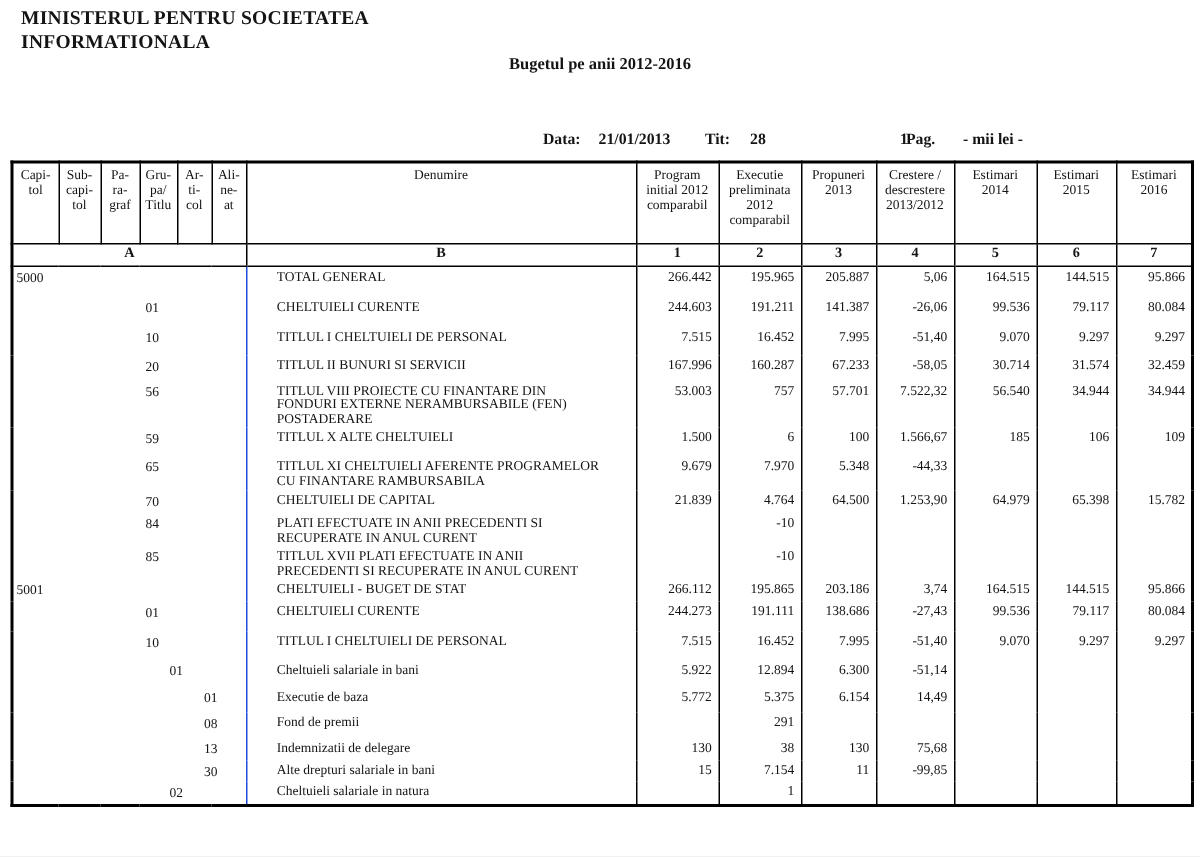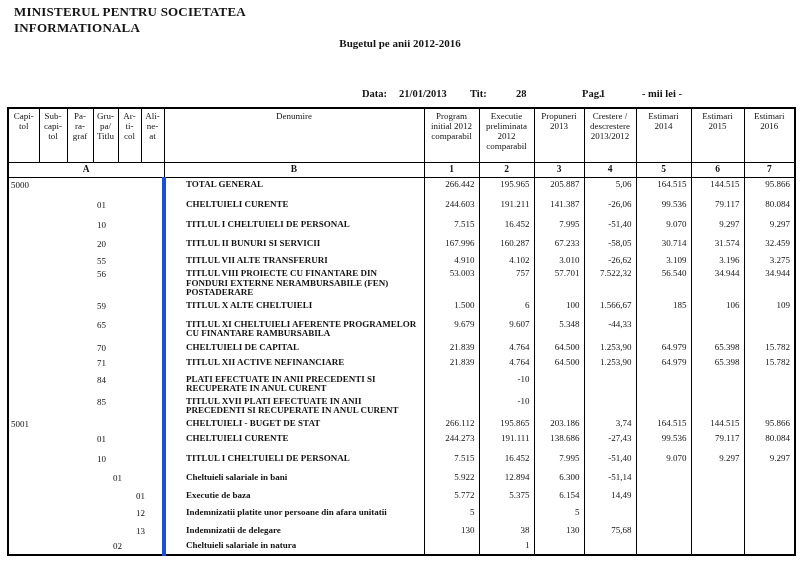--- a/index.html
+++ b/index.html
@@ -14,22 +14,22 @@
     white-space:pre-line; letter-spacing:0.2px;
   }
   .doc-title {
     position:absolute; left:0; top:37px; width:800px;
     text-align:center; font-weight:bold; font-size:11px;
   }
   .meta span { position:absolute; top:88px; font-weight:bold; font-size:10.5px; white-space:nowrap; }
   .m-data-label { left:362px; }
   .m-data-value { left:399px; }
   .m-tit-label  { left:470px; }
-  .m-tit-value  { left:516px; }
-  .m-pag-label  { left:582px; }
+  .m-tit-value  { left:500px; }
+  .m-pag-label  { left:604px; }
   .m-pag-value  { left:600px; }
   .m-unit       { left:642px; }
 
   table.budget {
     position:absolute; left:7px; top:107px; width:789px;
     border-collapse:collapse; table-layout:fixed;
     border:2px solid #000;
   }
   table.budget th, table.budget td {
     margin:0; vertical-align:top; overflow:hidden;
@@ -44,21 +44,21 @@
   
   tr.letter-row td {
     border-bottom:1.5px solid #000; border-left:1px solid #000;
     font-weight:bold; font-size:9.5px; line-height:11px;
     text-align:center; height:13px; padding:1px 0 0 0;
   }
   tr.letter-row td.a-cell { border-left:none; }
   
   tbody td { font-size:9px; line-height:9.5px; padding-top:2px; }
   td.code-cell { padding-top:3px; }
-  td.den-cell  { border-left:4px solid #1d4ed8; padding-left:20px; padding-right:3px; white-space:pre-line;font-weight:bold; }
+  td.den-cell  { border-left:1px solid #1d4ed8; padding-left:20px; padding-right:3px; white-space:pre-line; }
   td.num-cell  { border-left:1px solid #000; text-align:right; padding-right:4px; }
   tr.lvl-capitol td.code-cell { text-indent:1px; }
   tr.lvl-grupa   td.code-cell { text-indent:87px; }
   tr.lvl-articol td.code-cell { text-indent:103px; }
   tr.lvl-alineat td.code-cell { text-indent:126px; }
 </style>
 </head>
 <body>
 
 <div class="page">
@@ -184,31 +184,20 @@
           <td colspan="6" class="code-cell">20</td>
           <td class="den-cell">TITLUL II BUNURI SI SERVICII</td>
           <td class="num-cell">167.996</td>
           <td class="num-cell">160.287</td>
           <td class="num-cell">67.233</td>
           <td class="num-cell">-58,05</td>
           <td class="num-cell">30.714</td>
           <td class="num-cell">31.574</td>
           <td class="num-cell">32.459</td>
         </tr>
-        <tr class="body-row lvl-grupa" style="height: 13px;">
-          <td colspan="6" class="code-cell">55</td>
-          <td class="den-cell">TITLUL VII ALTE TRANSFERURI</td>
-          <td class="num-cell">4.910</td>
-          <td class="num-cell">4.102</td>
-          <td class="num-cell">3.010</td>
-          <td class="num-cell">-26,62</td>
-          <td class="num-cell">3.109</td>
-          <td class="num-cell">3.196</td>
-          <td class="num-cell">3.275</td>
-        </tr>
         <tr class="body-row lvl-grupa" style="height: 27px;">
           <td colspan="6" class="code-cell">56</td>
           <td class="den-cell">TITLUL VIII PROIECTE CU FINANTARE DIN
 FONDURI EXTERNE NERAMBURSABILE (FEN)
 POSTADERARE</td>
           <td class="num-cell">53.003</td>
           <td class="num-cell">757</td>
           <td class="num-cell">57.701</td>
           <td class="num-cell">7.522,32</td>
           <td class="num-cell">56.540</td>
@@ -224,49 +213,38 @@
           <td class="num-cell">1.566,67</td>
           <td class="num-cell">185</td>
           <td class="num-cell">106</td>
           <td class="num-cell">109</td>
         </tr>
         <tr class="body-row lvl-grupa" style="height: 23px;">
           <td colspan="6" class="code-cell">65</td>
           <td class="den-cell">TITLUL XI CHELTUIELI AFERENTE PROGRAMELOR
 CU FINANTARE RAMBURSABILA</td>
           <td class="num-cell">9.679</td>
-          <td class="num-cell">9.607</td>
+          <td class="num-cell">7.970</td>
           <td class="num-cell">5.348</td>
           <td class="num-cell">-44,33</td>
           <td class="num-cell"></td>
           <td class="num-cell"></td>
           <td class="num-cell"></td>
         </tr>
         <tr class="body-row lvl-grupa" style="height: 15px;">
           <td colspan="6" class="code-cell">70</td>
           <td class="den-cell">CHELTUIELI DE CAPITAL</td>
           <td class="num-cell">21.839</td>
           <td class="num-cell">4.764</td>
           <td class="num-cell">64.500</td>
           <td class="num-cell">1.253,90</td>
           <td class="num-cell">64.979</td>
           <td class="num-cell">65.398</td>
           <td class="num-cell">15.782</td>
         </tr>
-        <tr class="body-row lvl-grupa" style="height: 17px;">
-          <td colspan="6" class="code-cell">71</td>
-          <td class="den-cell">TITLUL XII ACTIVE NEFINANCIARE</td>
-          <td class="num-cell">21.839</td>
-          <td class="num-cell">4.764</td>
-          <td class="num-cell">64.500</td>
-          <td class="num-cell">1.253,90</td>
-          <td class="num-cell">64.979</td>
-          <td class="num-cell">65.398</td>
-          <td class="num-cell">15.782</td>
-        </tr>
         <tr class="body-row lvl-grupa" style="height: 20px;">
           <td colspan="6" class="code-cell">84</td>
           <td class="den-cell">PLATI EFECTUATE IN ANII PRECEDENTI SI
 RECUPERATE IN ANUL CURENT</td>
           <td class="num-cell"></td>
           <td class="num-cell">-10</td>
           <td class="num-cell"></td>
           <td class="num-cell"></td>
           <td class="num-cell"></td>
           <td class="num-cell"></td>
@@ -332,42 +310,53 @@
           <td colspan="6" class="code-cell">01</td>
           <td class="den-cell">Executie de baza</td>
           <td class="num-cell">5.772</td>
           <td class="num-cell">5.375</td>
           <td class="num-cell">6.154</td>
           <td class="num-cell">14,49</td>
           <td class="num-cell"></td>
           <td class="num-cell"></td>
           <td class="num-cell"></td>
         </tr>
-        <tr class="body-row lvl-alineat" style="height: 18px;">
-          <td colspan="6" class="code-cell">12</td>
-          <td class="den-cell">Indemnizatii platite unor persoane din afara unitatii</td>
-          <td class="num-cell">5</td>
-          <td class="num-cell"></td>
-          <td class="num-cell">5</td>
+        <tr class="body-row lvl-alineat" style="height: 17px;">
+          <td colspan="6" class="code-cell">08</td>
+          <td class="den-cell">Fond de premii</td>
+          <td class="num-cell"></td>
+          <td class="num-cell">291</td>
+          <td class="num-cell"></td>
           <td class="num-cell"></td>
           <td class="num-cell"></td>
           <td class="num-cell"></td>
           <td class="num-cell"></td>
         </tr>
         <tr class="body-row lvl-alineat" style="height: 15px;">
           <td colspan="6" class="code-cell">13</td>
           <td class="den-cell">Indemnizatii de delegare</td>
           <td class="num-cell">130</td>
           <td class="num-cell">38</td>
           <td class="num-cell">130</td>
           <td class="num-cell">75,68</td>
           <td class="num-cell"></td>
           <td class="num-cell"></td>
           <td class="num-cell"></td>
         </tr>
+        <tr class="body-row lvl-alineat" style="height: 13px;">
+          <td colspan="6" class="code-cell">30</td>
+          <td class="den-cell">Alte drepturi salariale in bani</td>
+          <td class="num-cell">15</td>
+          <td class="num-cell">7.154</td>
+          <td class="num-cell">11</td>
+          <td class="num-cell">-99,85</td>
+          <td class="num-cell"></td>
+          <td class="num-cell"></td>
+          <td class="num-cell"></td>
+        </tr>
         <tr class="body-row lvl-articol" style="height: 16px;">
           <td colspan="6" class="code-cell">02</td>
           <td class="den-cell">Cheltuieli salariale in natura</td>
           <td class="num-cell"></td>
           <td class="num-cell">1</td>
           <td class="num-cell"></td>
           <td class="num-cell"></td>
           <td class="num-cell"></td>
           <td class="num-cell"></td>
           <td class="num-cell"></td>

